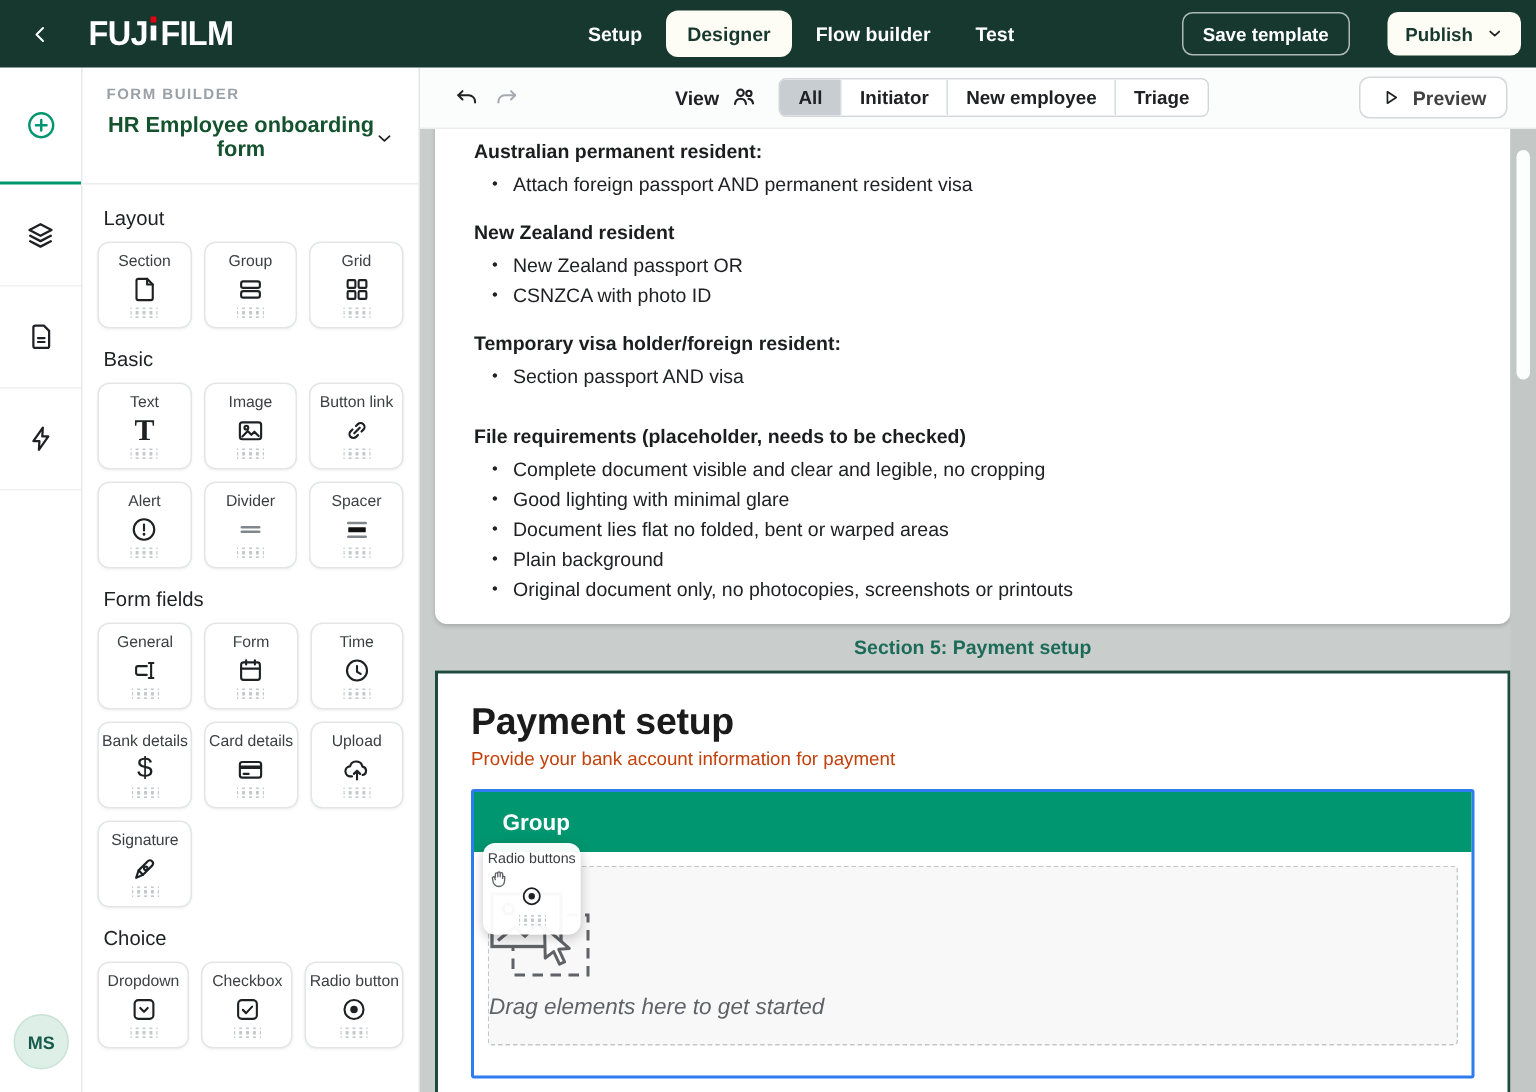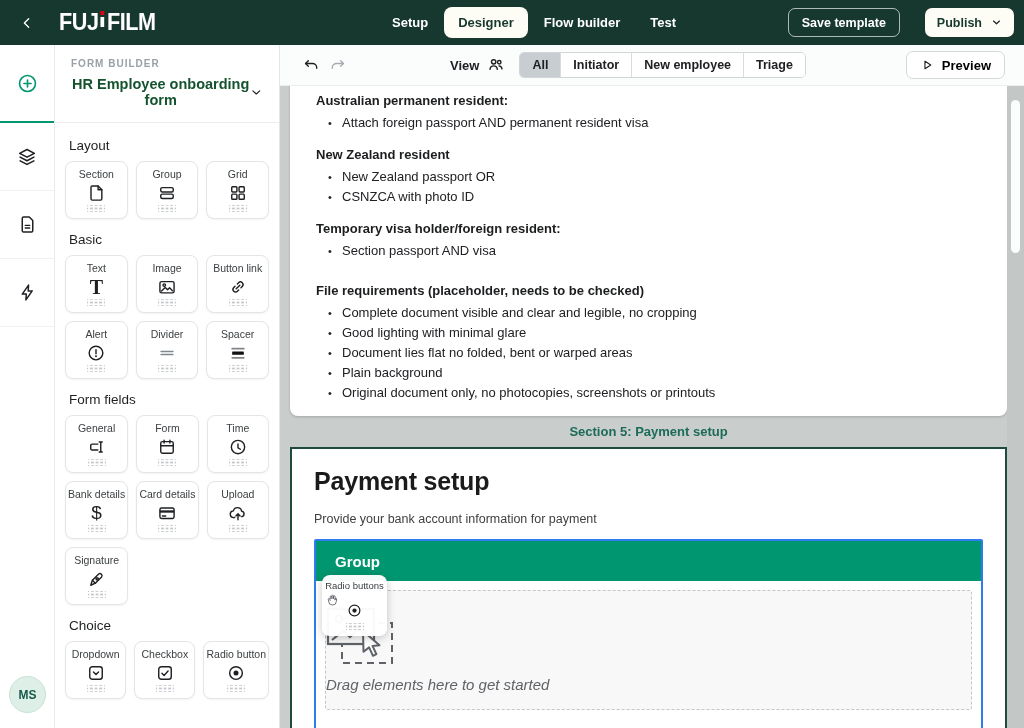--- a/index.html
+++ b/index.html
@@ -68,21 +68,21 @@
     display:flex; align-items:center; justify-content:center; }
   .flex-sp { flex:1; }
   .view-group { display:flex; align-items:center; gap:7px; margin-right:13px; }
   .view-label { font-size:13px; font-weight:600; color:#202124; }
   .segmented { display:flex; border:1px solid #d3d6d9; border-radius:5px; overflow:hidden; background:#fff; height:26px; }
   .seg { background:#fff; border:none; border-left:1px solid #d9dcde; padding:0 12px; font-size:12.5px;
     font-weight:600; color:#202124; cursor:pointer; font-family:inherit; }
   .seg:first-child { border-left:none; }
   .seg.active { background:#c8cdd2; }
   .btn-preview { display:flex; align-items:center; gap:8px; background:#fff; border:1px solid #d5d8da;
-    border-radius:7px; height:28px; padding:0 13px; font-size:13px; font-weight:600; color:#000000;
+    border-radius:7px; height:28px; padding:0 13px; font-size:13px; font-weight:600; color:#404040;
     cursor:pointer; font-family:inherit; }
 
   .canvas { position:absolute; top:41px; left:0; right:0; bottom:0; background:#c9cdcb;
     overflow:hidden; padding:0 17px 0 10px; }
 
   
   .doc-card { margin-top:-7px; background:#fff; border-radius:0 0 8px 8px;
     box-shadow:0 1px 3px rgba(0,0,0,.18); padding:0 26px 13px; }
   .doc-group h4 { font-size:13px; font-weight:700; color:#1c1d1f; line-height:20px; padding-top:12px; }
   .doc-group.gap-lg h4 { padding-top:20px; }
@@ -92,21 +92,21 @@
 
   
   .sec-header { display:flex; align-items:center; gap:7px; margin:8px 0 5px; padding-left:2px; height:18px;flex-direction:column; }
   .sec-title { font-size:13px; font-weight:700; color:#1c6b58; margin-right:2px; }
   .sec-ico { background:none; border:none; cursor:pointer; width:17px; height:17px; padding:0;
     display:flex; align-items:center; justify-content:center; }
 
   
   .panel { background:#fff; border:2px solid #1e4b3f; height:298px; padding:18px 22px 20px; position:relative; }
   .panel-title { font-size:25px; font-weight:700; color:#1b1b1b; letter-spacing:-.2px; }
-  .panel-sub { font-size:12.5px; color:#404040; margin-top:16px; }
+  .panel-sub { font-size:12.5px; color:#c2410c; margin-top:3px; }
   .group-block { position:relative; margin-top:13px; border:2px solid #2e7cf0; border-radius:2px;
     height:193px; background:#fff; }
   .group-head { height:40px; background:#00966f; display:flex; align-items:center; padding-left:19px; }
   .group-head span { color:#fff; font-size:15px; font-weight:700; }
   .group-body { padding:9px 9px 20px; height:149px; }
   .dropzone { height:100%; background:#f7f8f7; border:1.5px dashed #c3c7ca; border-radius:3px;
     display:flex; flex-direction:column; justify-content:center; gap:9px; }
   .dz-text { font-size:15px; font-style:italic; color:#5f6368; }
 
   

